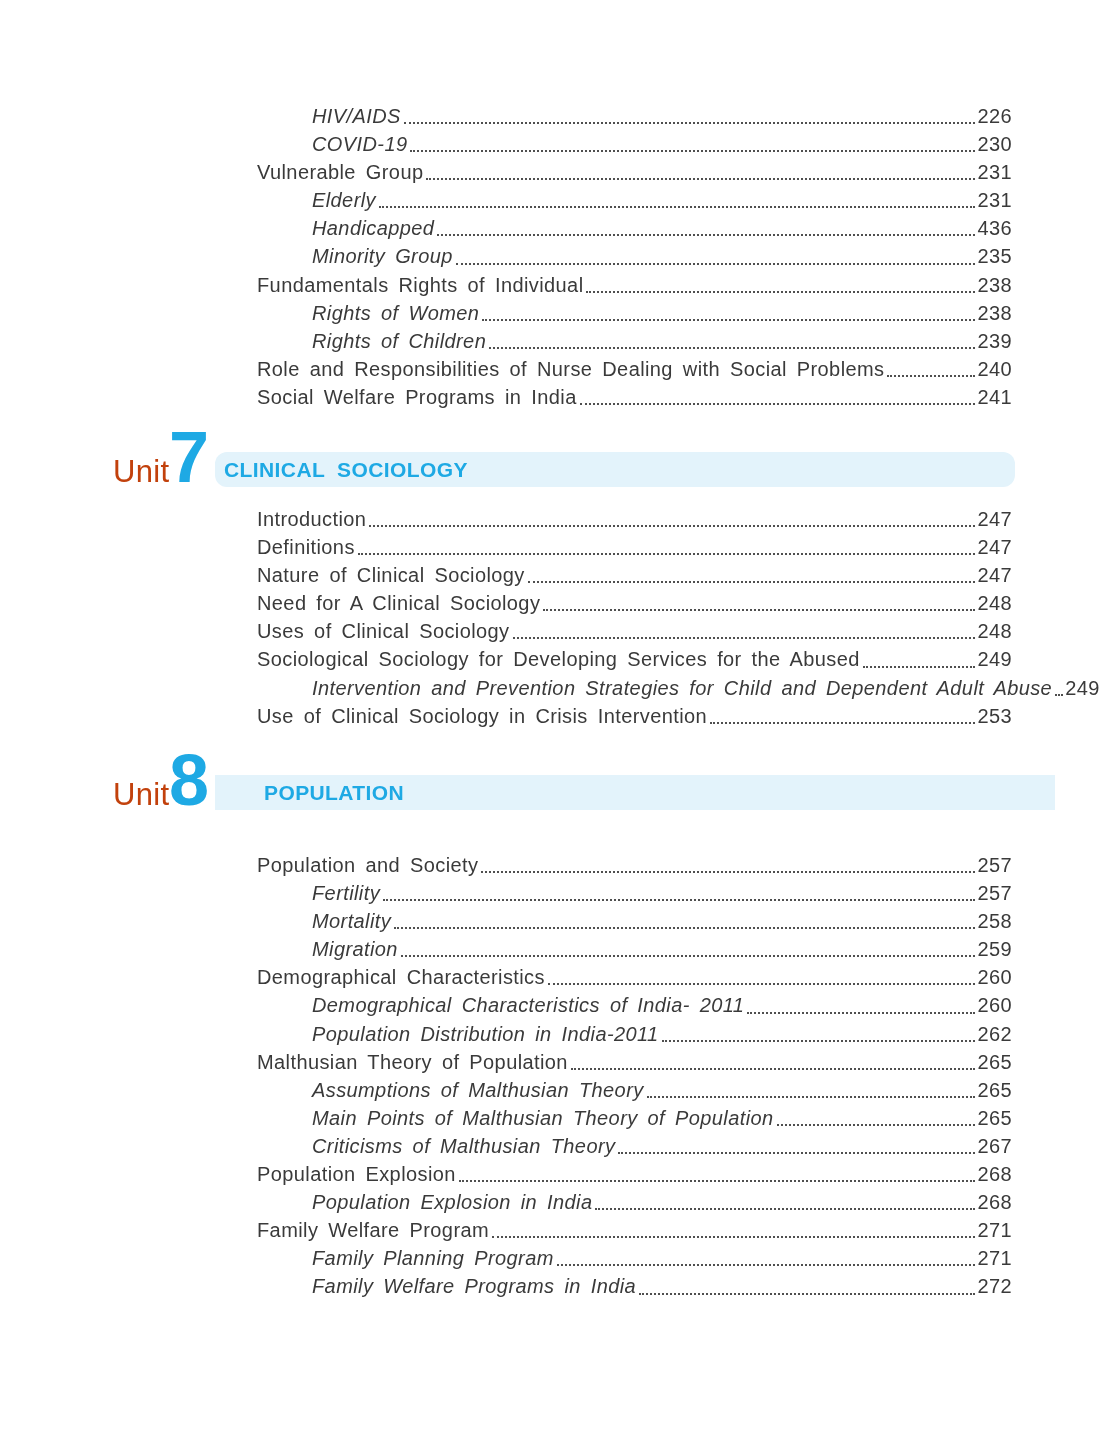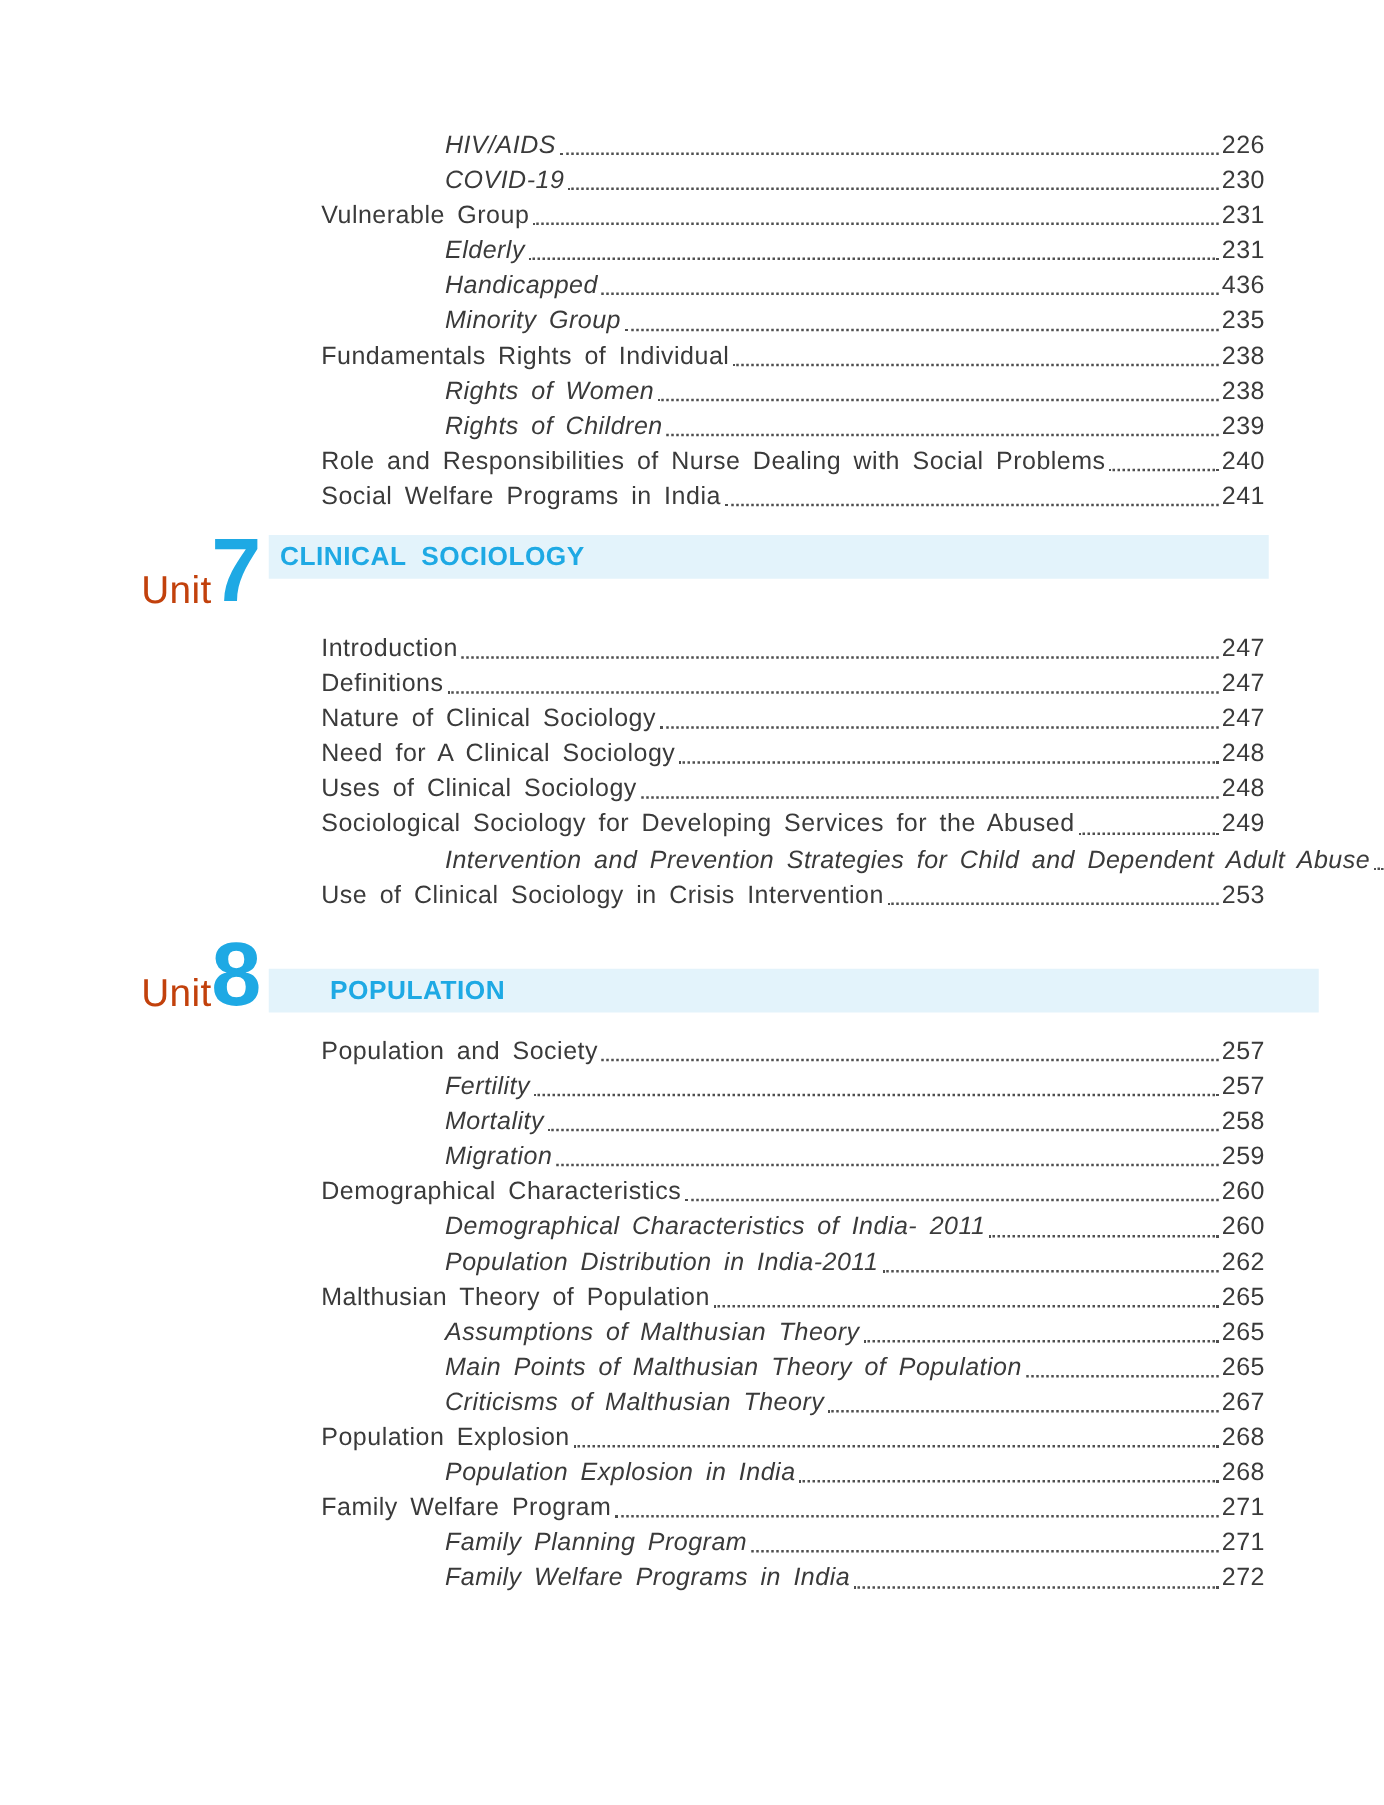--- a/index.html
+++ b/index.html
@@ -31,36 +31,36 @@
     font-size:20px;
     letter-spacing:0.4px;
     word-spacing:4px;
     white-space:nowrap;
   }
   .row .t{
     line-height:28.1px;
     flex:0 0 auto;
   }
   .row.sub{padding-left:55px;}
-  .row.sub .t{font-style:italic;margin-left:44px;}
+  .row.sub .t{font-style:italic;}
   .row .leader{
     flex:1 1 auto;
     min-width:8px;
     height:0;
     border-bottom:2px dotted var(--leader);
     margin:0 2px 6px 3px;
     align-self:flex-end;
   }
   .row .pg{
     flex:0 0 auto;
     line-height:28.1px;
   }
   #block-0{top:102px;}
   #block-1{top:505px;}
-  #block-2{top:827px;}
+  #block-2{top:851px;}
 
   .unit-word{
     position:absolute;
     left:113px;
     font-size:31px;
     line-height:1;
     color:#c2410c;
     letter-spacing:0.3px;
   }
   .unit-num{
@@ -83,21 +83,21 @@
   .unit-title{
     font-size:21px;
     font-weight:bold;
     color:var(--accent);
     letter-spacing:0.4px;
     word-spacing:6px;
     padding-left:9px;
   }
   #unit7-word{top:456px;}
   #unit7-num{top:421px;}
-  #unit7-bar{top:428px;}
+  #unit7-bar{top:452px;border-radius:12px;}
   #unit8-word{top:779px;}
   #unit8-num{top:744px;}
   #unit8-bar{top:775px;padding-left:40px;}
 </style>
 </head>
 <body>
 
 <div class="page">
 
   <div class="toc-block" id="block-0">

